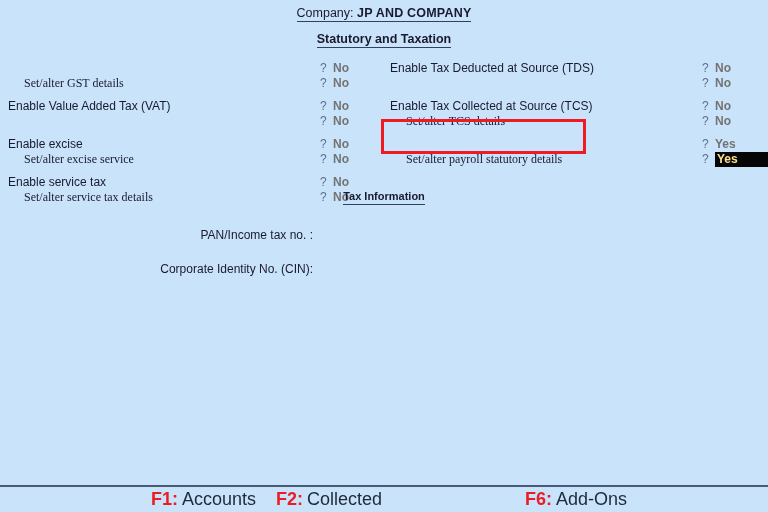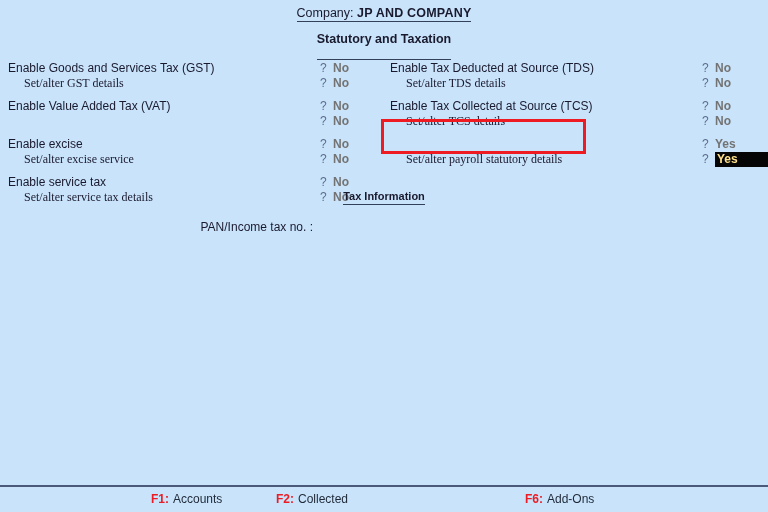--- a/index.html
+++ b/index.html
@@ -47,21 +47,21 @@
     top: 32px;
     width: 768px;
     text-align: center;
     font-size: 12.5px;
     line-height: 14px;
   }
   .page-heading span {
     display: inline-block;
     font-weight: 700;
     border-bottom: 1px solid #33405a;
-    padding-bottom: 13px;
+    padding-bottom: 1px;
   }
 
   .section-heading {
     position: absolute;
     left: 0;
     top: 189px;
     width: 768px;
     text-align: center;
     font-size: 11px;
     line-height: 14px;
@@ -167,21 +167,21 @@
   .taxrow {
     position: relative;
     height: 17px;
     line-height: 17px;
     font-size: 12px;
     white-space: nowrap;
   }
   .taxrow .tlabel {
     position: absolute;
     left: 0;
-    top: 0;
+    top: 8px;
     width: 313px;
     text-align: right;
     font-size: 12px;
   }
   .taxrow .tvalue {
     position: absolute;
     left: 320px;
     top: 0;
     font-size: 12px;
     font-weight: 700;
@@ -200,21 +200,21 @@
     position: absolute;
     left: 0;
     top: 487px;
     width: 768px;
     height: 25px;
     background: #c9e3fa;
   }
   .fkey {
     position: absolute;
     top: 5px;
-    font-size: 12px;
+    font-size: 18px;
     line-height: 15px;
     white-space: nowrap;
   }
   .fkey .k {
     font-weight: 700;
     color: #ec1c24;
     margin-right: 4px;
   }
   .fkey .t { color: #1f2937; }
   .fkey.disabled .k { color: #9fb2c8; }
@@ -236,21 +236,20 @@
     </span>
   </div>
 
   <div class="page-heading">
     <span>Statutory and Taxation</span>
   </div>
 
   <div class="col col-left" id="left-col">
       <div class="group">
         <div class="optrow">
-          <span class="label">Enable Goods and Services Tax (GST)</span>
           <span class="valwrap">
             <span class="qmark">?</span>
             <span class="val">No</span>
           </span>
         </div>
         <div class="optrow sub">
           <span class="label">Set/alter GST details</span>
           <span class="valwrap">
             <span class="qmark">?</span>
             <span class="val">No</span>
@@ -309,21 +308,20 @@
   <div class="col col-right" id="right-col">
       <div class="group">
         <div class="optrow">
           <span class="label">Enable Tax Deducted at Source (TDS)</span>
           <span class="valwrap">
             <span class="qmark">?</span>
             <span class="val">No</span>
           </span>
         </div>
         <div class="optrow sub">
-          <span class="label">Set/alter TDS details</span>
           <span class="valwrap">
             <span class="qmark">?</span>
             <span class="val">No</span>
           </span>
         </div>
       </div>
       <div class="group">
         <div class="optrow">
           <span class="label">Enable Tax Collected at Source (TCS)</span>
           <span class="valwrap">
@@ -359,20 +357,24 @@
 
   <div class="highlight-box"></div>
 
   <div class="section-heading">
     <span>Tax Information</span>
   </div>
 
   <div class="taxinfo" id="taxinfo">
       <div class="taxrow" style="margin-top: 0px;">
         <span class="tlabel">PAN/Income tax no. :</span>
+        <span class="tvalue"></span>
+      </div>
+      <div class="taxrow" style="margin-top: 17px;">
+        <span class="tlabel">Corporate Identity No. (CIN):</span>
         <span class="tvalue"></span>
       </div>
     </div>
 
   <div class="fbar-divider"></div>
   <div class="fbar" id="fbar">
       <div class="fkey f1"><span class="k">F1:</span><span class="t">Accounts</span></div>
       <div class="fkey f2"><span class="k">F2:</span><span class="t">Collected</span></div>
       <div class="fkey f3 disabled"><span class="k">F3:</span><span class="t">Statutory</span></div>
       <div class="fkey f6"><span class="k">F6:</span><span class="t">Add-Ons</span></div>

